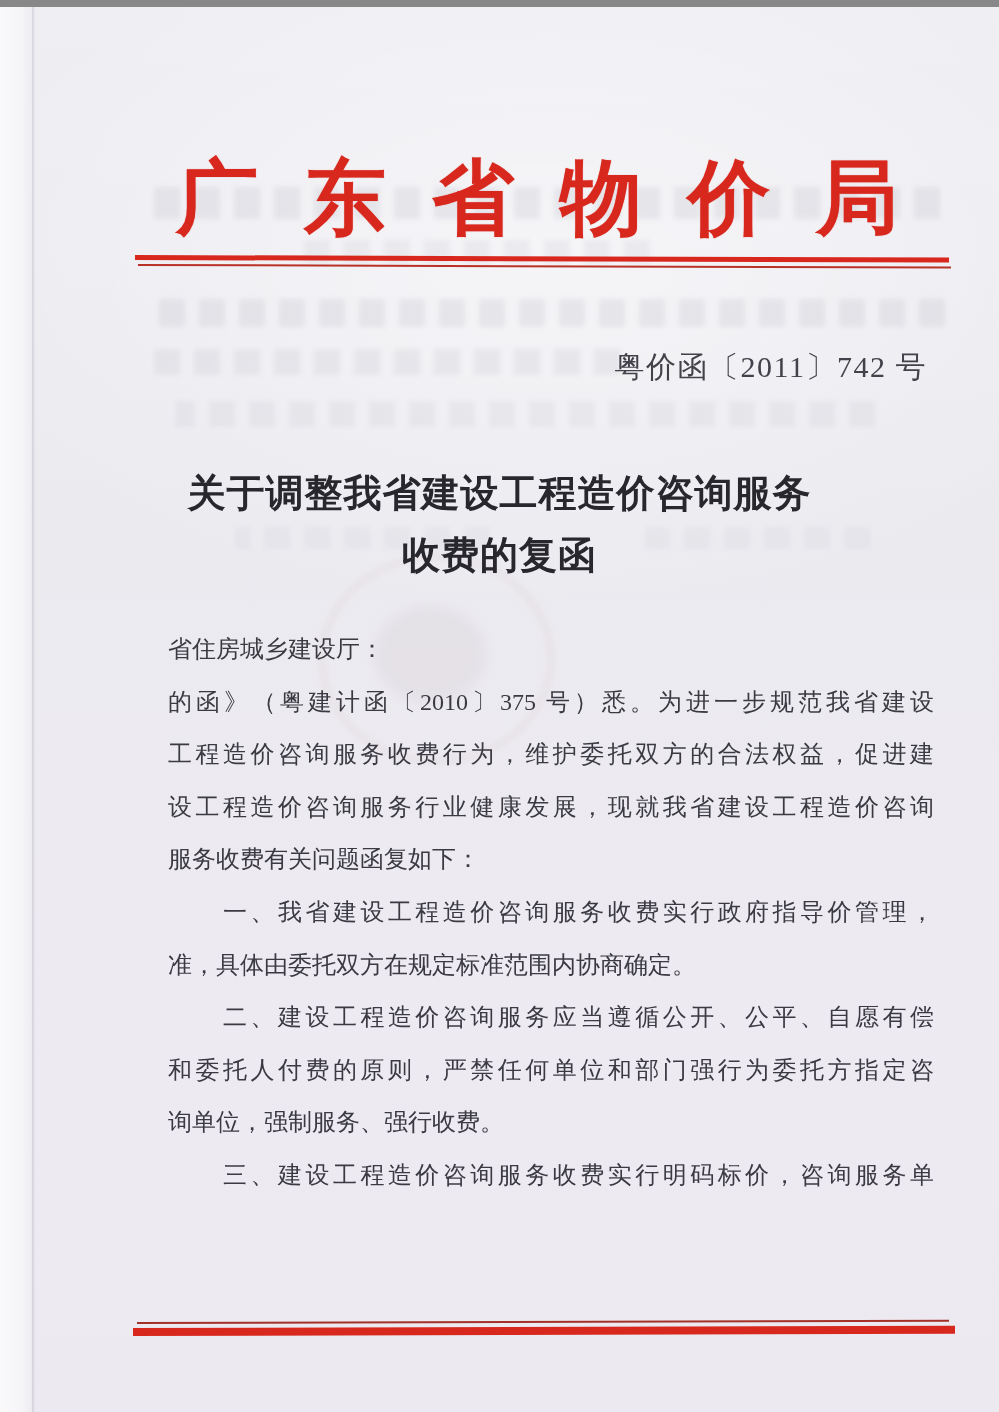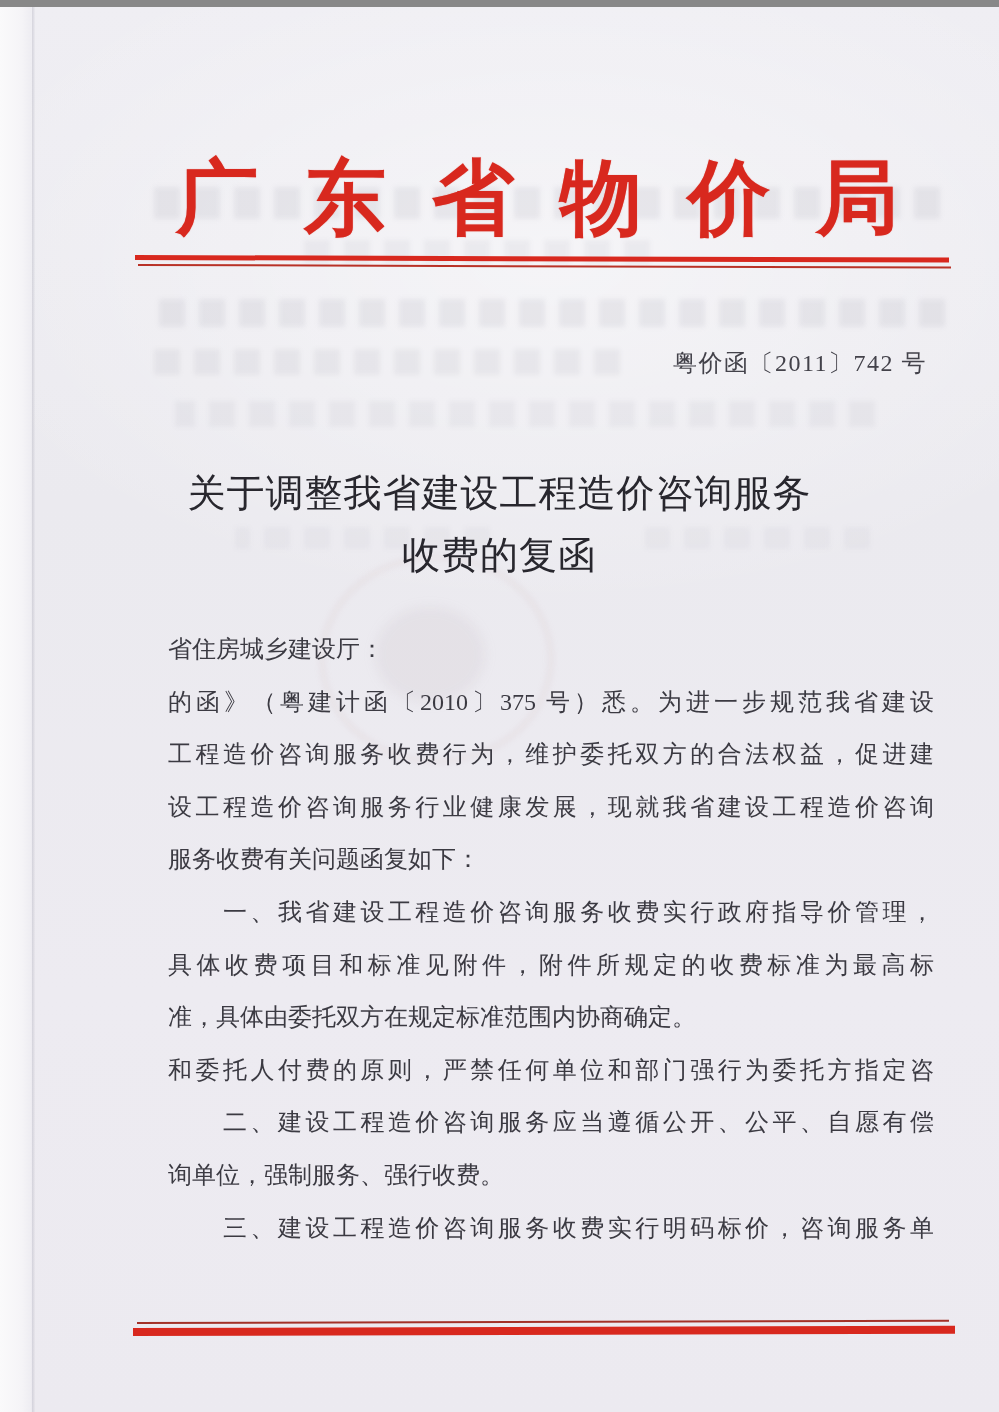--- a/index.html
+++ b/index.html
@@ -61,30 +61,30 @@
     position: absolute; left: 135px; top: 248px; width: 814px; height: 5px;
     background: #d8281e; transform: rotate(0.18deg); transform-origin: left center;
   }
   .rule-top-thin {
     position: absolute; left: 138px; top: 257px; width: 813px; height: 2px;
     background: #b93227; transform: rotate(0.18deg); transform-origin: left center;
   }
 
   .doc-number {
     position: absolute; right: 72px; top: 342px;
-    font-size: 24px; line-height: 1.2;
+    font-size: 30px; line-height: 1.2;
     color: #43424a;
     letter-spacing: 1.5px;
     white-space: nowrap;
   }
 
   .title {
     position: absolute; left: 0; top: 455px; width: 999px;
     text-align: center;
-    font-size: 38px; line-height: 62px; font-weight: 400;
+    font-size: 38px; line-height: 62px; font-weight: 700;
     color: #28272e;
     letter-spacing: 1px;
   }
 
   .body-block {
     position: absolute; left: 168px; top: 616px; width: 766px;
     font-size: 24px; color: #3b3a42;
   }
   .bline {
     height: 52.6px; line-height: 52.6px;
@@ -135,24 +135,23 @@
     <div>收费的复函</div>
   </div>
 
   <div class="body-block">
     <div class="bline">省住房城乡建设厅：</div>
     <div class="bline j">的函》（粤建计函〔2010〕375 号）悉。为进一步规范我省建设</div>
     <div class="bline j">工程造价咨询服务收费行为，维护委托双方的合法权益，促进建</div>
     <div class="bline j">设工程造价咨询服务行业健康发展，现就我省建设工程造价咨询</div>
     <div class="bline">服务收费有关问题函复如下：</div>
     <div class="bline j in">一、我省建设工程造价咨询服务收费实行政府指导价管理，</div>
-    <div class="bline j">具体收费项目和标准见附件，附件所规定的收费标准为最高标</div>
     <div class="bline">准，具体由委托双方在规定标准范围内协商确定。</div>
+    <div class="bline j in">二、建设工程造价咨询服务应当遵循公开、公平、自愿有偿</div>
     <div class="bline j">和委托人付费的原则，严禁任何单位和部门强行为委托方指定咨</div>
-    <div class="bline j in">二、建设工程造价咨询服务应当遵循公开、公平、自愿有偿</div>
     <div class="bline">询单位，强制服务、强行收费。</div>
     <div class="bline j in">三、建设工程造价咨询服务收费实行明码标价，咨询服务单</div>
   </div>
 
   <div class="rule-bottom-thin"></div>
   <div class="rule-bottom-thick"></div>
 
 </div>
 
 </body></html>

